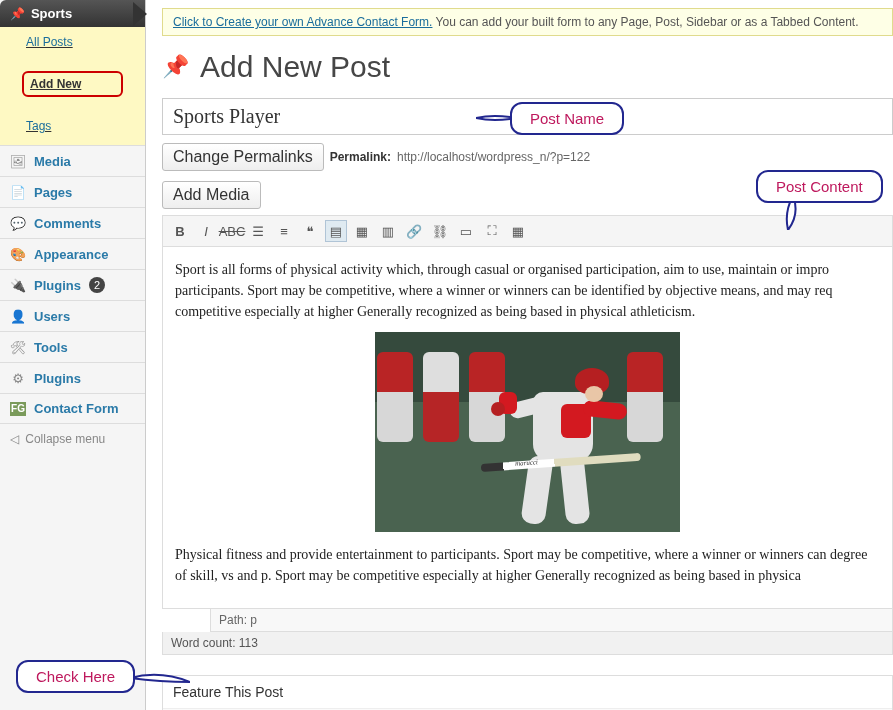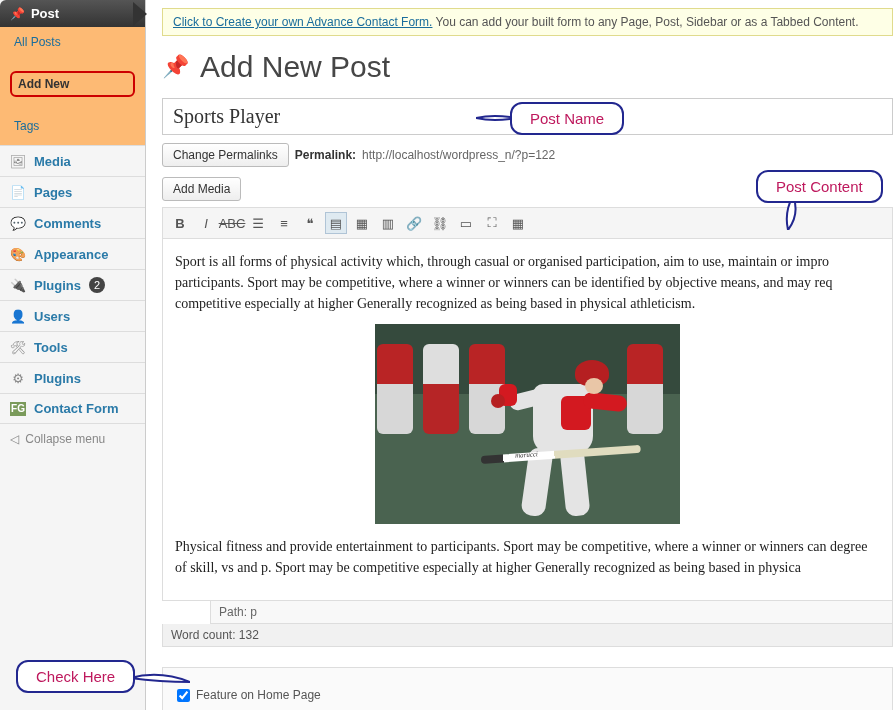--- a/index.html
+++ b/index.html
@@ -2,38 +2,38 @@
 <html><head>
 <meta charset="utf-8">
 <style>
 * { box-sizing: border-box; margin: 0; padding: 0; }
 body { font-family: Arial, sans-serif; font-size: 13px; color: #333; background: #fff; width: 893px; height: 710px; overflow: hidden; position: relative; }
 .layout { display: flex; height: 710px; }
 .sidebar { width: 146px; background: #f5f5f5; border-right: 1px solid #ccc; }
 .menu-header { background: linear-gradient(#555,#333); color: #fff; padding: 6px 10px; display: flex; align-items: center; gap: 6px; font-weight: bold; border-top-left-radius: 6px; position: relative; }
 .menu-header::after { content: ''; position: absolute; right: -14px; top: 50%; transform: translateY(-50%); border: 12px solid transparent; border-left: 14px solid #333; }
 .pin-icon { font-size: 12px; }
-.submenu { background: #fdba74; padding: 4px 4px 8px; }
+.submenu { background: #fef9c3; padding: 4px 16px 8px; text-decoration: underline; }
 .submenu a { display: block; padding: 4px 10px; color: #1a6d9c; text-decoration: none; font-size: 12px; }
 .submenu a.highlighted { border: 2px solid #c00; border-radius: 6px; color: #333; font-weight: bold; margin: 18px 6px; padding: 4px 6px; }
 .menu-item { display: flex; align-items: center; gap: 8px; padding: 7px 10px; color: #2a7aa8; border-top: 1px solid #ddd; cursor: pointer; background: #f5f5f5; }
 .menu-item .icon-box { width: 16px; height: 16px; display: inline-flex; align-items: center; justify-content: center; color: #888; font-size: 13px; }
 .menu-item .label { font-weight: bold; }
 .menu-item .badge { background: #444; color: #fff; border-radius: 50%; width: 16px; height: 16px; display: inline-flex; align-items: center; justify-content: center; font-size: 11px; }
 .collapse { color: #888; display: flex; align-items: center; gap: 6px; padding: 8px 10px; border-top: 1px solid #ddd; font-size: 12px; }
 .main { flex: 1; padding: 8px 0 20px 16px; overflow: hidden; position: relative; }
 .notice { background: #feffe6; border: 1px solid #e0db8d; padding: 6px 10px; margin-bottom: 14px; font-size: 12px; color: #555; }
 .notice a { color: #1a6d9c; text-decoration: underline; }
 .page-title { display: flex; align-items: center; gap: 10px; margin-bottom: 14px; }
 .page-title h1 { font-size: 30px; font-weight: normal; color: #464646; }
 .pushpin { width: 28px; height: 28px; display: inline-flex; align-items: center; justify-content: center; color: #888; font-size: 22px; }
 .title-box { width: 100%; }
 .title-input { width: 100%; border: 1px solid #ccc; padding: 6px 10px; font-size: 20px; font-family: Georgia, serif; color: #333; }
 .permalink-row { display: flex; align-items: center; gap: 6px; margin: 8px 0 10px; font-size: 12px; color: #666; }
-.btn { background: linear-gradient(#fff,#eee); border: 1px solid #bbb; border-radius: 3px; padding: 4px 10px; font-size: 12px; cursor: pointer; color: #333; }
+.btn { background: linear-gradient(#fff,#eee); border: 1px solid #bbb; border-radius: 3px; padding: 4px 10px; font-size: 16px; cursor: pointer; color: #333; }
 .permalink-row b { color: #333; }
 .add-media-row { margin-bottom: 6px; }
 .toolbar { background: #f5f5f5; border: 1px solid #ddd; padding: 4px 6px; display: flex; gap: 4px; align-items: center; }
 .tb-btn { width: 22px; height: 22px; display: inline-flex; align-items: center; justify-content: center; font-size: 13px; color: #555; border: 1px solid transparent; cursor: pointer; }
 .tb-btn.active { background: #dfeaf1; border-color: #b0c4d6; }
 .editor-content { border: 1px solid #ddd; border-top: none; padding: 12px; font-family: Georgia, serif; font-size: 14px; line-height: 1.5; color: #222; }
 .editor-content p { margin-bottom: 10px; }
 .img-center { text-align: center; margin: 6px 0; }
 .img-placeholder { display: inline-block; width: 305px; height: 200px; position: relative; overflow: hidden; }
 .img-bg { position: absolute; inset: 0; background: linear-gradient(#354a3d 0 35%, #4a6350 35% 100%); }
@@ -67,21 +67,21 @@
 .callout-tail svg { display: block; }
 .fg-box { width: 16px; height: 14px; background: #7a9a5a; color: #fff; font-size: 10px; font-weight: bold; display: inline-flex; align-items: center; justify-content: center; }
 </style>
 </head>
 <body>
 
 <div class="layout">
   <div class="sidebar">
     <div class="menu-header">
       <span class="pin-icon">📌</span>
-      <span>Post</span>
+      <span>Sports</span>
     </div>
     <div class="submenu">
       <a href="#">All Posts</a>
       <a href="#" class="highlighted">Add New</a>
       <a href="#">Tags</a>
     </div>
     <div class="menu-item">
       <span class="icon-box">🖼</span>
       <span class="label">Media</span>
     </div>
@@ -194,23 +194,24 @@
             <div class="helmet"></div>
               <div class="face"></div>
           </div>
           <div class="bat"></div>
           <div class="bat-label">marucci</div>
         </div>
       </div>
       <p>Physical fitness and provide entertainment to participants. Sport may be competitive, where a winner or winners can degree of skill, vs and p. Sport may be competitive especially at higher Generally recognized as being based in physica</p>
     </div>
     <div class="path-row">Path: p</div>
-    <div class="wc-row">Word count: 132</div>
+    <div class="wc-row">Word count: 113</div>
 
     <div class="feature-box">
+      <h3>Feature This Post</h3>
       <div class="feature-body">
         <label>
           <input type="checkbox" checked="" style="">
           <span>Feature on Home Page</span>
         </label>
       </div>
     </div>
 
     <div class="callout" style="left:364px; top:102px;">Post Name</div>
     <div class="callout-tail" style="left:330px; top:108px;">

